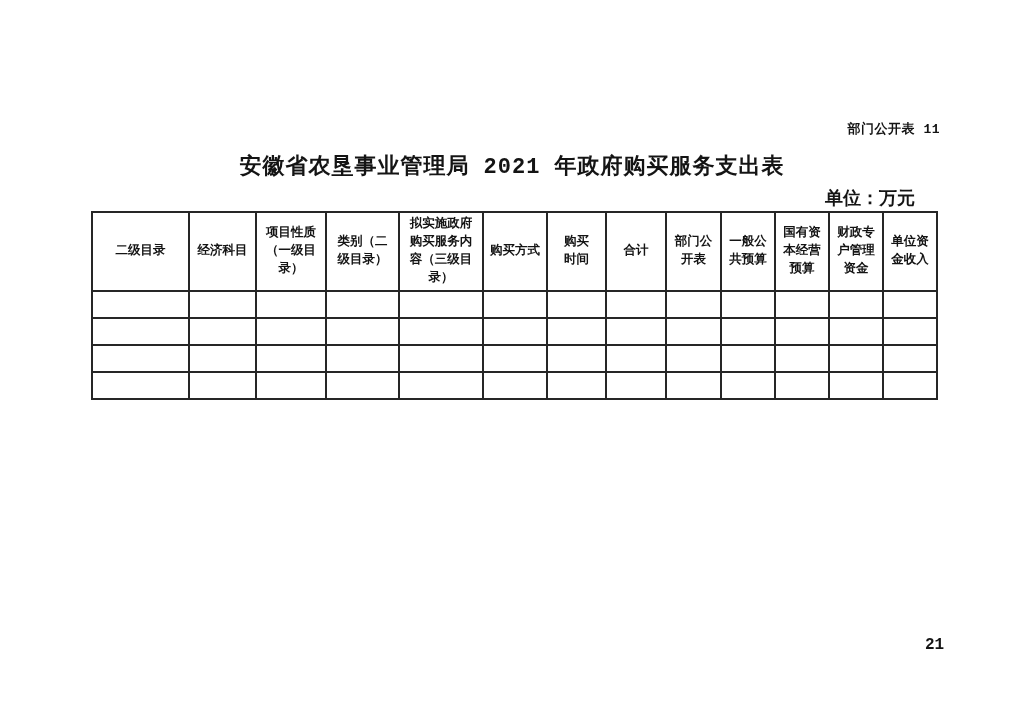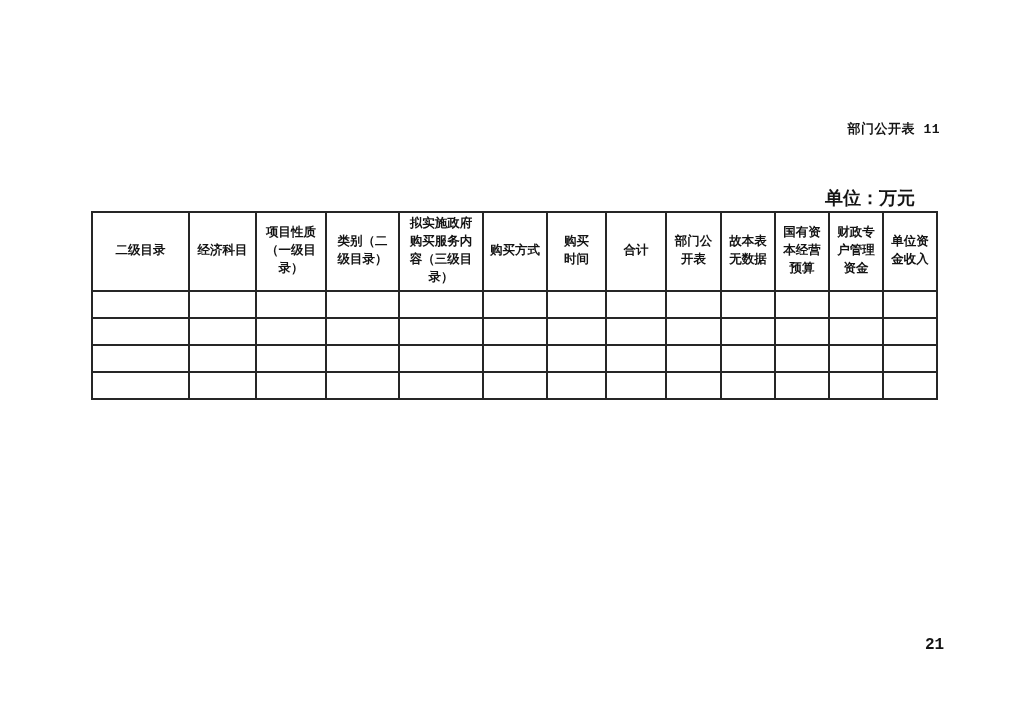--- a/index.html
+++ b/index.html
@@ -88,20 +88,21 @@
     font-weight: 700;
   }
 </style>
 </head>
 <body>
 
 <div class="sheet">
 
   <div class="doc-label">部门公开表 11</div>
 
+  <h1 class="title">安徽省农垦事业管理局 2021 年政府购买服务支出表</h1>
 
   <div class="unit-label">单位：万元</div>
 
   <table class="grid">
     <colgroup id="grid-cols">
         <col style="width: 97px;">
         <col style="width: 67px;">
         <col style="width: 70px;">
         <col style="width: 73px;">
         <col style="width: 84px;">
@@ -118,21 +119,21 @@
       <tr id="grid-header-row">
           <th class="th-c0">二级目录</th>
           <th class="th-c1">经济科目</th>
           <th class="th-c2">项目性质（一级目录）</th>
           <th class="th-c3">类别（二级目录）</th>
           <th class="th-c4">拟实施政府购买服务内容（三级目录）</th>
           <th class="th-c5">购买方式</th>
           <th class="th-c6">购买时间</th>
           <th class="th-c7">合计</th>
           <th class="th-c8">部门公开表</th>
-          <th class="th-c9">故本表无数据</th>
+          <th class="th-c9">一般公共预算</th>
           <th class="th-c10">国有资本经营预算</th>
           <th class="th-c11">财政专户管理资金</th>
           <th class="th-c12">单位资金收入</th>
         </tr>
     </thead>
     <tbody id="grid-body">
         <tr>
           <td></td>
           <td></td>
           <td></td>

